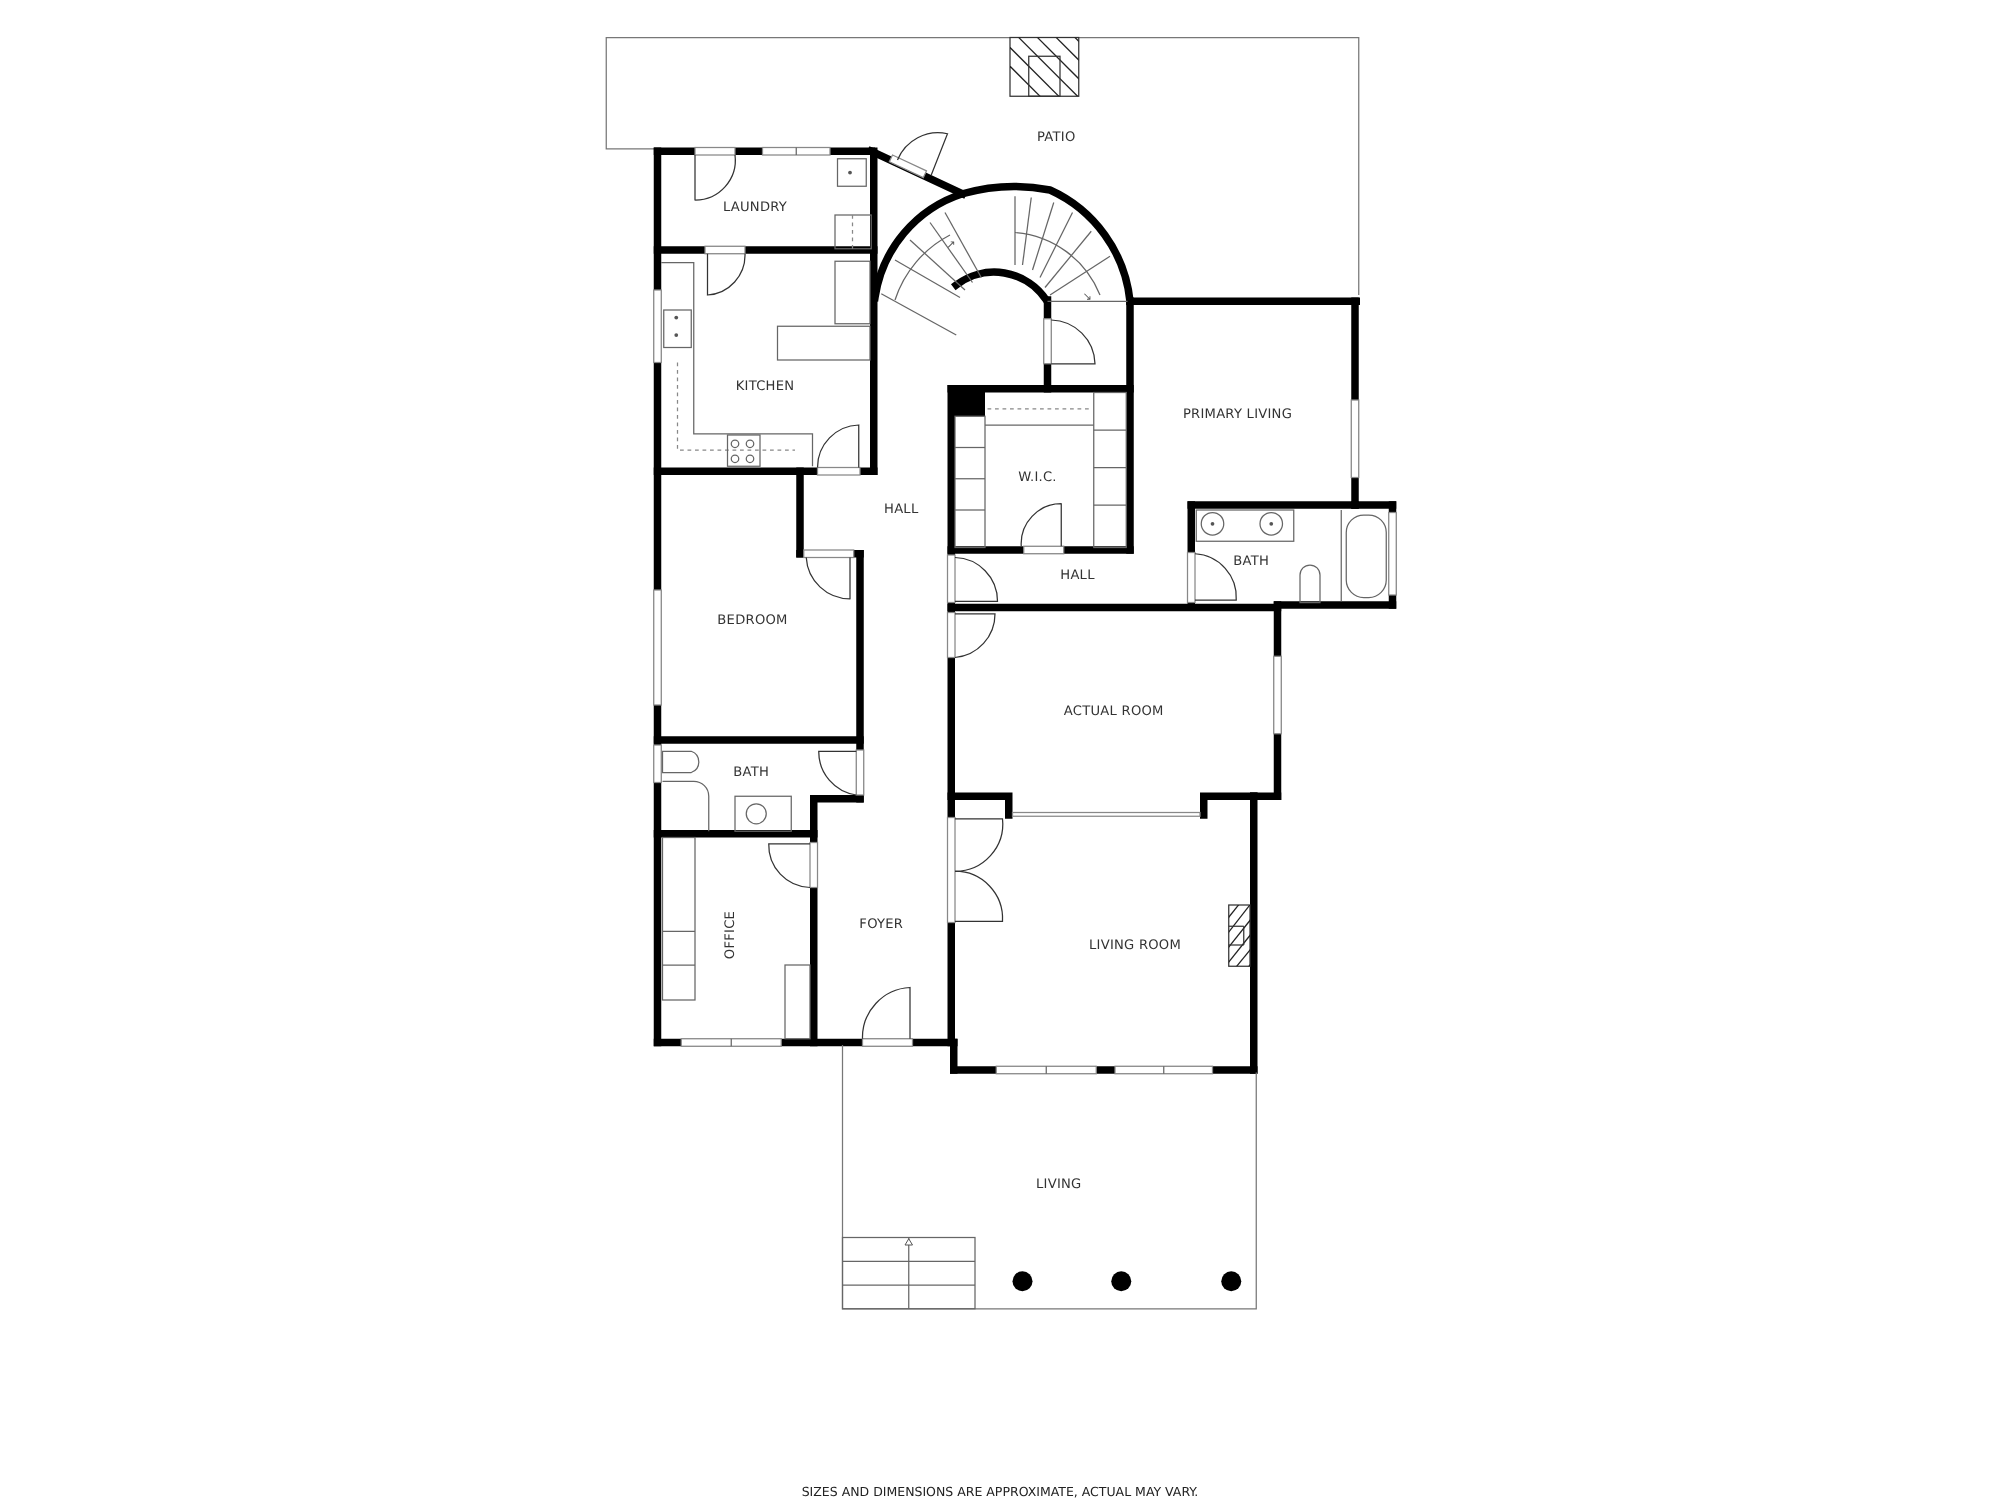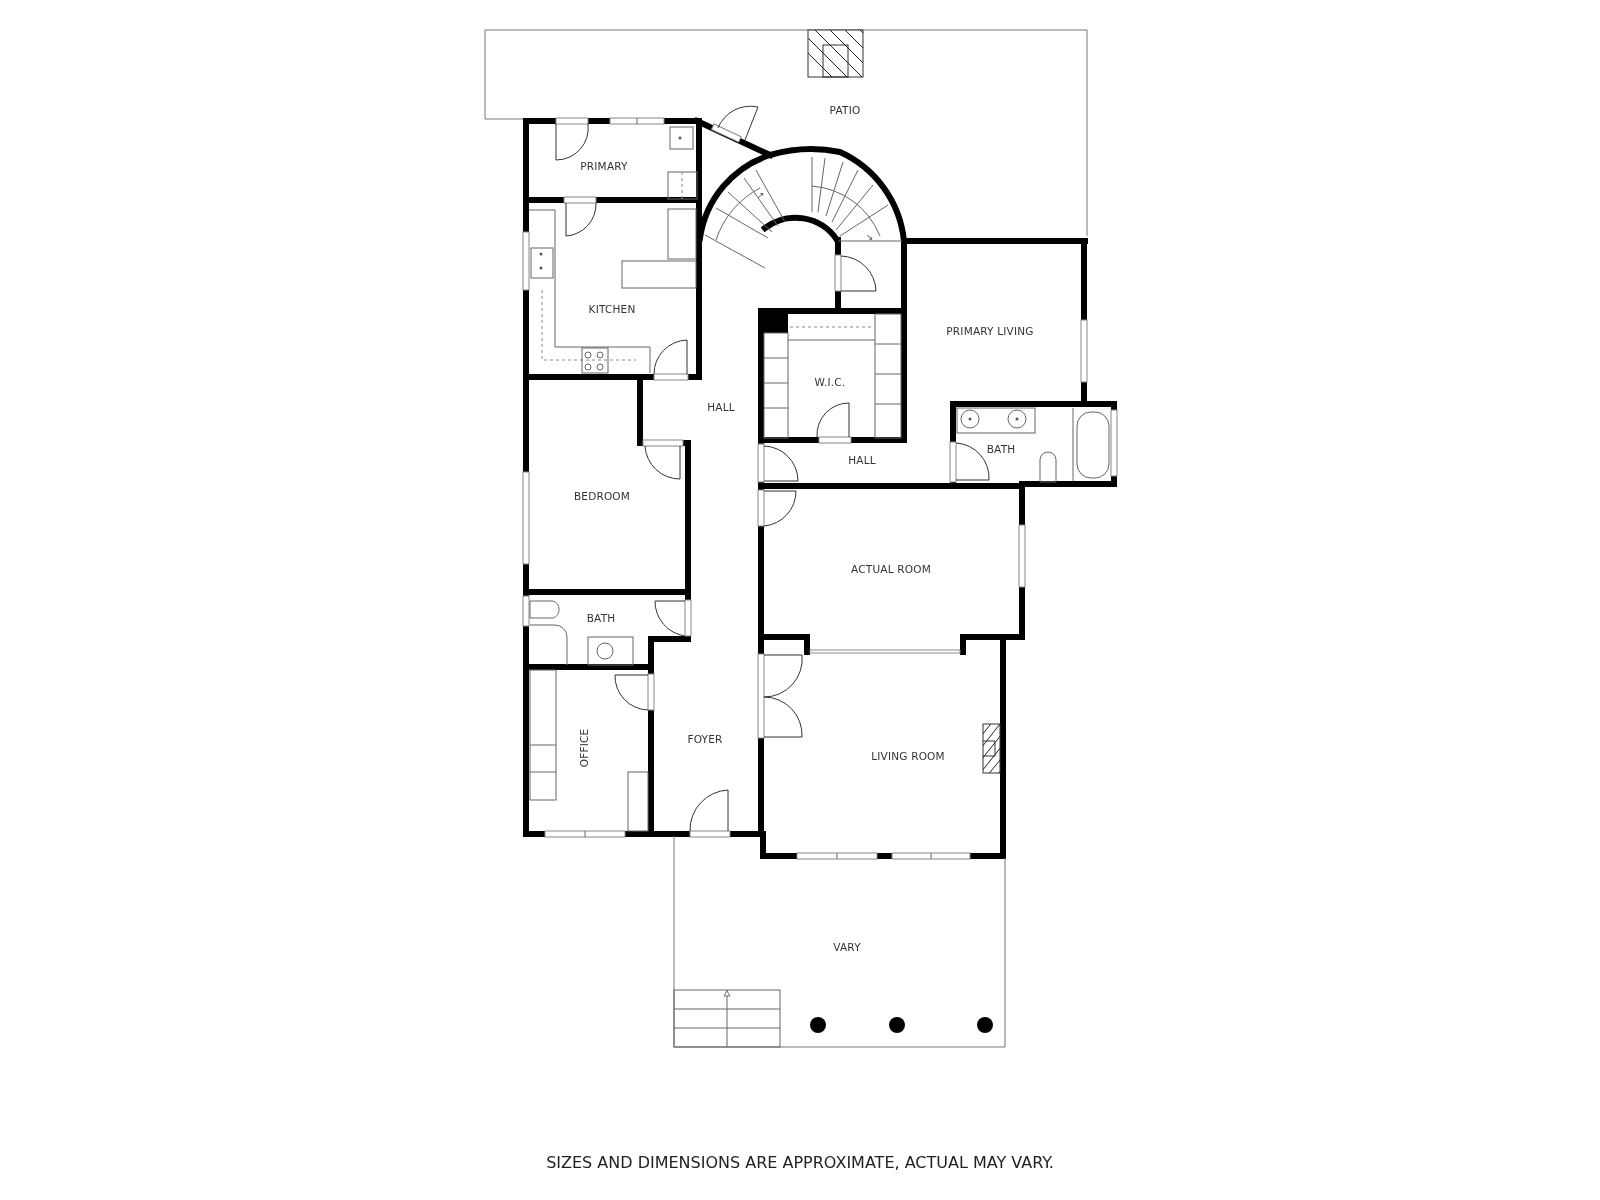--- a/index.html
+++ b/index.html
@@ -8,21 +8,21 @@
   .wall { fill: none; stroke: #000; stroke-width: 6; stroke-linejoin: miter; stroke-linecap: square; }
   .thin { fill: none; stroke: #777; stroke-width: 1; }
   .fix { fill: none; stroke: #666; stroke-width: 1; }
   .dash { fill: none; stroke: #888; stroke-width: 1; stroke-dasharray: 3 3; }
   .door-arc { fill: none; stroke: #333; stroke-width: 1; }
   .opening { fill: #fff; stroke: #888; stroke-width: 1; }
   .win { fill: #fff; stroke: #888; stroke-width: 1; }
   .hatch { stroke: #222; stroke-width: 1; }
   .room-label { position: absolute; transform: translate(-50%, -50%); font-size: 10.5px; color: #333; letter-spacing: 0.2px; white-space: nowrap; font-family: "DejaVu Sans", sans-serif; }
   .vertical { transform: translate(-50%, -50%) rotate(-90deg); }
-  .disclaimer { position: absolute; left: 50%; top: 1162px; transform: translate(-50%, -50%); font-size: 16px; color: #222; white-space: nowrap; font-family: "DejaVu Sans", sans-serif; }
+  .disclaimer { position: absolute; left: 50%; top: 1194px; transform: translate(-50%, -50%); font-size: 10px; color: #222; white-space: nowrap; font-family: "DejaVu Sans", sans-serif; }
   .column { fill: #000; }
 </style>
 </head>
 <body>
 
 <svg id="plan" viewBox="0 0 1600 1200" xmlns="http://www.w3.org/2000/svg">
 
   <g>
     <polyline class="thin" points="526,119 485,119 485,30 1087,30 1087,236"></polyline>
   </g>
@@ -297,28 +297,28 @@
     <path d="M 724 996 L 727 991 L 730 996 Z" fill="#fff" stroke="#555" stroke-width="0.8"></path>
   </g>
   <g>
     <circle class="column" cx="818" cy="1025" r="8"></circle>
     <circle class="column" cx="897" cy="1025" r="8"></circle>
     <circle class="column" cx="985" cy="1025" r="8"></circle>
   </g>
 </svg>
 
 <div class="room-label" style="left:845px;top:110px">PATIO</div>
-<div class="room-label" style="left:604px;top:166px">PRIMARY</div>
+<div class="room-label" style="left:604px;top:166px">LAUNDRY</div>
 <div class="room-label" style="left:612px;top:309px">KITCHEN</div>
 <div class="room-label" style="left:721px;top:407px">HALL</div>
 <div class="room-label" style="left:830px;top:382px">W.I.C.</div>
 <div class="room-label" style="left:990px;top:331px">PRIMARY LIVING</div>
 <div class="room-label" style="left:862px;top:460px">HALL</div>
 <div class="room-label" style="left:1001px;top:449px">BATH</div>
 <div class="room-label" style="left:602px;top:496px">BEDROOM</div>
 <div class="room-label" style="left:891px;top:569px">ACTUAL ROOM</div>
 <div class="room-label" style="left:601px;top:618px">BATH</div>
 <div class="room-label vertical" style="left:584px;top:748px">OFFICE</div>
 <div class="room-label" style="left:705px;top:739px">FOYER</div>
 <div class="room-label" style="left:908px;top:756px">LIVING ROOM</div>
-<div class="room-label" style="left:847px;top:947px">VARY</div>
+<div class="room-label" style="left:847px;top:947px">LIVING</div>
 
 <div class="disclaimer">SIZES AND DIMENSIONS ARE APPROXIMATE, ACTUAL MAY VARY.</div>
 
 </body></html>

